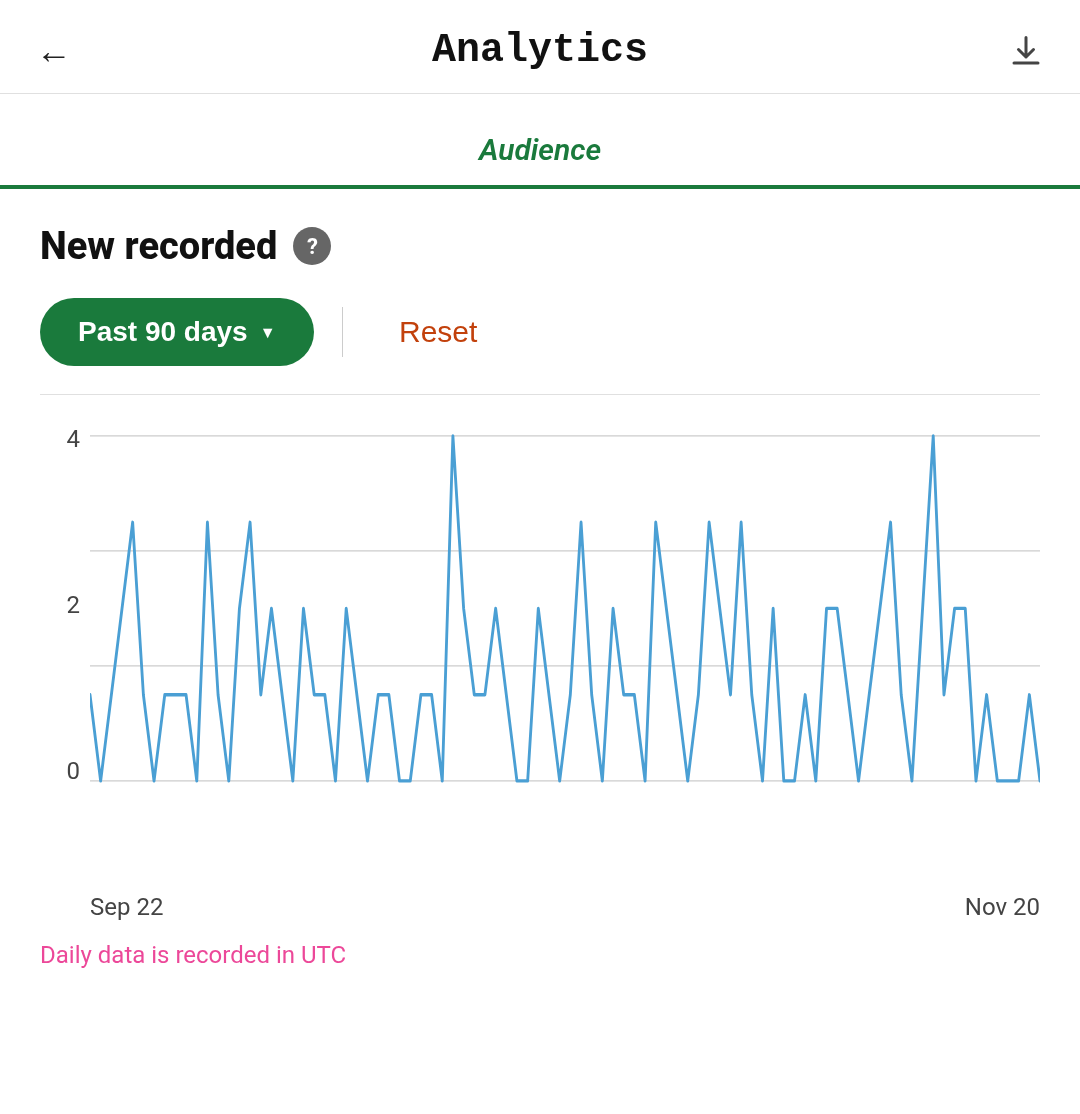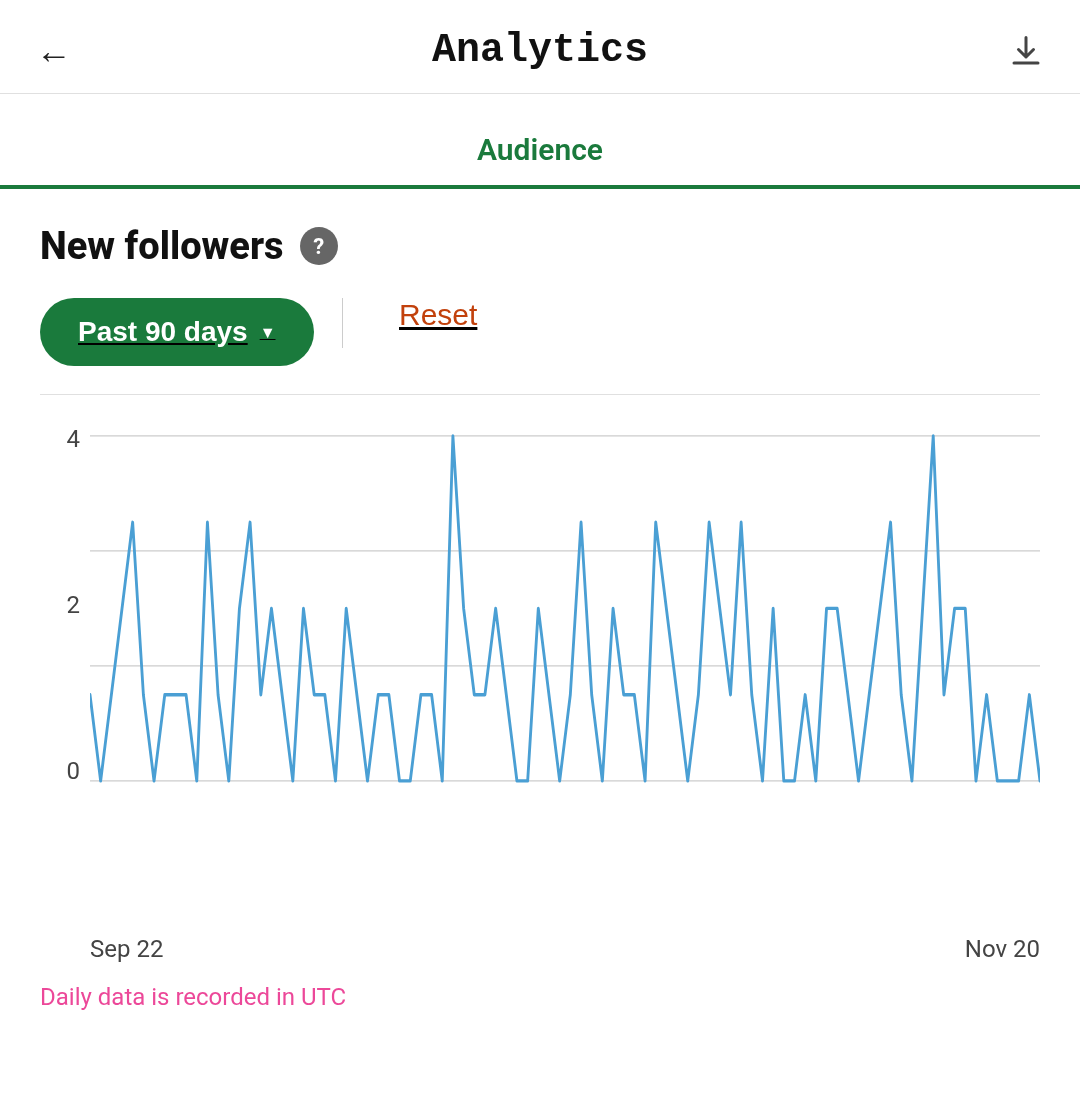--- a/index.html
+++ b/index.html
@@ -52,20 +52,21 @@
       padding: 28px 0 20px 0;
       font-size: 30px;
       font-weight: 500;
       color: #888;
       cursor: pointer;
       position: relative;
     }
     .tab.active {
       color: #1a7a3c;
       font-weight: 600;
+      font-style: italic;
     }
     .tab.active::after {
       content: '';
       position: absolute;
       bottom: -1.5px;
       left: 0;
       right: 0;
       height: 3.5px;
       background: #1a7a3c;
     }
@@ -96,24 +97,23 @@
       justify-content: center;
       color: white;
       font-size: 22px;
       font-weight: 700;
       cursor: pointer;
     }
 
     
     .filter-row {
       display: flex;
-      align-items: flex-start;
+      align-items: center;
       gap: 0;
       margin-bottom: 28px;
-      text-decoration: underline;
     }
     .filter-btn {
       background: #1a7a3c;
       color: white;
       border: none;
       border-radius: 50px;
       padding: 18px 38px;
       font-size: 28px;
       font-weight: 700;
       display: flex;
@@ -181,21 +181,20 @@
     svg.chart {
       width: 100%;
       height: 100%;
     }
 
     
     .chart-x-labels {
       display: flex;
       justify-content: space-between;
       padding: 8px 0 0 50px;
-      margin-top: 42px;
     }
     .chart-x-label {
       font-size: 24px;
       color: #444;
     }
 
     
     .chart-note {
       margin-top: 20px;
       font-size: 24px;
@@ -216,21 +215,21 @@
   </span>
 </div>
 
 <div class="tabs">
   <div class="tab active">Audience</div>
 </div>
 
 <div class="content">
 
   <div class="section-title-row">
-    <span class="section-title">New followers</span>
+    <span class="section-title">New recorded</span>
     <span class="help-icon">?</span>
   </div>
 
   <div class="filter-row">
     <button class="filter-btn">
       <span>Past 90 days</span>
       <span class="filter-btn-arrow">▼</span>
     </button>
     <div class="filter-divider"></div>
     <button class="reset-btn">Reset</button>

